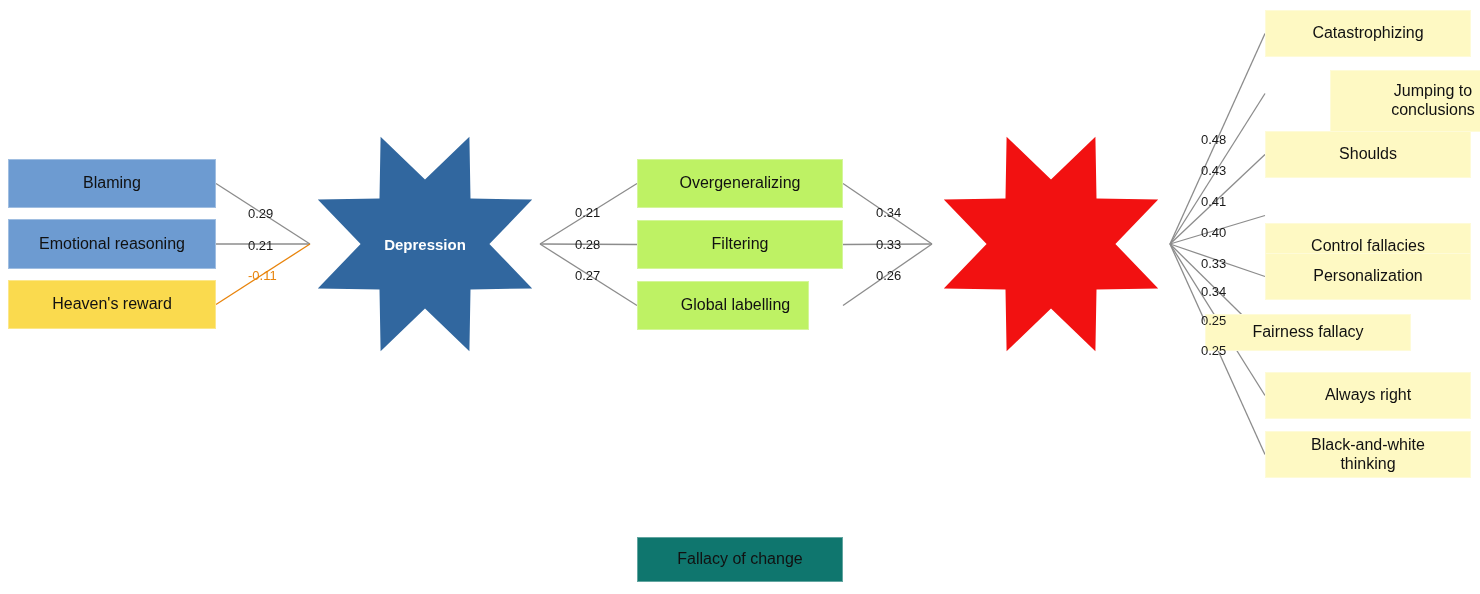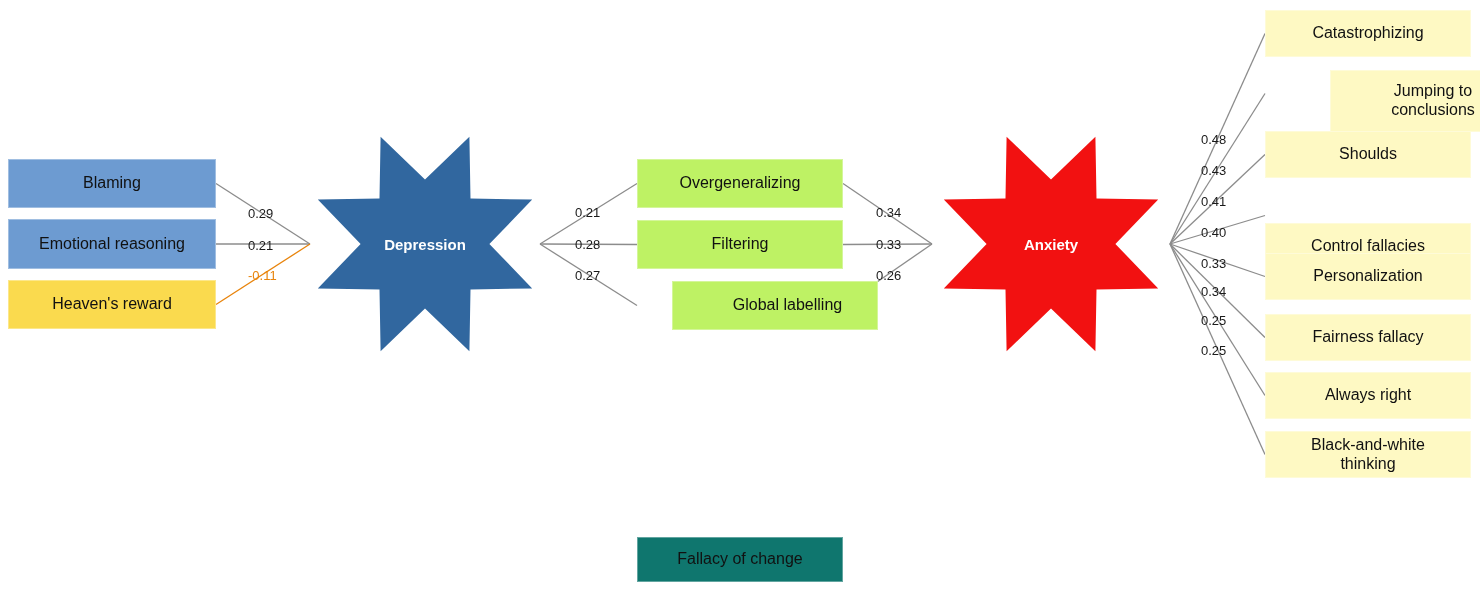--- a/index.html
+++ b/index.html
@@ -100,40 +100,40 @@
       </div>
       <div class="node yellow" style="left: 8px; top: 280px; width: 208px; height: 49px;">
         <span style="white-space: pre-line;">Heaven's reward</span>
       </div>
       <div class="node purple" style="left: 637px; top: 159px; width: 206px; height: 49px;">
         <span style="white-space: pre-line;">Overgeneralizing</span>
       </div>
       <div class="node purple" style="left: 637px; top: 220px; width: 206px; height: 49px;">
         <span style="white-space: pre-line;">Filtering</span>
       </div>
-      <div class="node purple" style="left: 672px; top: 281px; width: 206px; height: 49px; padding-left: 25px;">
+      <div class="node purple" style="left: 637px; top: 281px; width: 172px; height: 49px; padding-left: 25px;">
         <span style="white-space: pre-line;">Global labelling</span>
       </div>
       <div class="node pink" style="left: 1265px; top: 10px; width: 206px; height: 47px;">
         <span style="white-space: pre-line;">Catastrophizing</span>
       </div>
       <div class="node pink" style="left: 1330px; top: 70px; width: 206px; height: 62px;">
         <span style="white-space: pre-line;">Jumping to
 conclusions</span>
       </div>
       <div class="node pink" style="left: 1265px; top: 131px; width: 206px; height: 47px;">
         <span style="white-space: pre-line;">Shoulds</span>
       </div>
       <div class="node pink" style="left: 1265px; top: 192px; width: 206px; height: 47px; margin-top: 31px;">
         <span style="white-space: pre-line;">Control fallacies</span>
       </div>
       <div class="node pink" style="left: 1265px; top: 253px; width: 206px; height: 47px;">
         <span style="white-space: pre-line;">Personalization</span>
       </div>
-      <div class="node pink" style="left: 1265px; top: 314px; width: 206px; height: 47px;">
+      <div class="node pink" style="left: 1205px; top: 314px; width: 206px; height: 37px;">
         <span style="white-space: pre-line;">Fairness fallacy</span>
       </div>
       <div class="node pink" style="left: 1265px; top: 372px; width: 206px; height: 47px;">
         <span style="white-space: pre-line;">Always right</span>
       </div>
       <div class="node pink" style="left: 1265px; top: 431px; width: 206px; height: 47px;">
         <span style="white-space: pre-line;">Black-and-white
 thinking</span>
       </div>
       <div class="node grey" style="left: 637px; top: 537px; width: 206px; height: 45px;">
@@ -142,21 +142,20 @@
       <div class="star-wrap" style="left: 309px; top: 128px; width: 232px; height: 232px;">
         <svg width="232" height="232" viewBox="0 0 232 232">
           <polygon points="160.4,8.8 161.5,70.5 223.2,71.6 180.4,116.0 223.2,160.4 161.5,161.5 160.4,223.2 116.0,180.4 71.6,223.2 70.5,161.5 8.8,160.4 51.6,116.0 8.8,71.6 70.5,70.5 71.6,8.8 116.0,51.6" fill="#31679f"></polygon>
         </svg>
         <div class="star-label">Depression</div>
       </div>
       <div class="star-wrap" style="left: 935px; top: 128px; width: 232px; height: 232px;">
         <svg width="232" height="232" viewBox="0 0 232 232">
           <polygon points="160.4,8.8 161.5,70.5 223.2,71.6 180.4,116.0 223.2,160.4 161.5,161.5 160.4,223.2 116.0,180.4 71.6,223.2 70.5,161.5 8.8,160.4 51.6,116.0 8.8,71.6 70.5,70.5 71.6,8.8 116.0,51.6" fill="#f21111"></polygon>
         </svg>
-        <div class="star-label">Anxiety</div>
       </div>
     </div>
   <div id="label-layer">
       <div class="edge-label" style="left: 248px; top: 206px;">0.29</div>
       <div class="edge-label" style="left: 248px; top: 238px;">0.21</div>
       <div class="edge-label neg" style="left: 248px; top: 268px;">-0.11</div>
       <div class="edge-label" style="left: 575px; top: 205px;">0.21</div>
       <div class="edge-label" style="left: 575px; top: 237px;">0.28</div>
       <div class="edge-label" style="left: 575px; top: 268px;">0.27</div>
       <div class="edge-label" style="left: 876px; top: 205px;">0.34</div>

